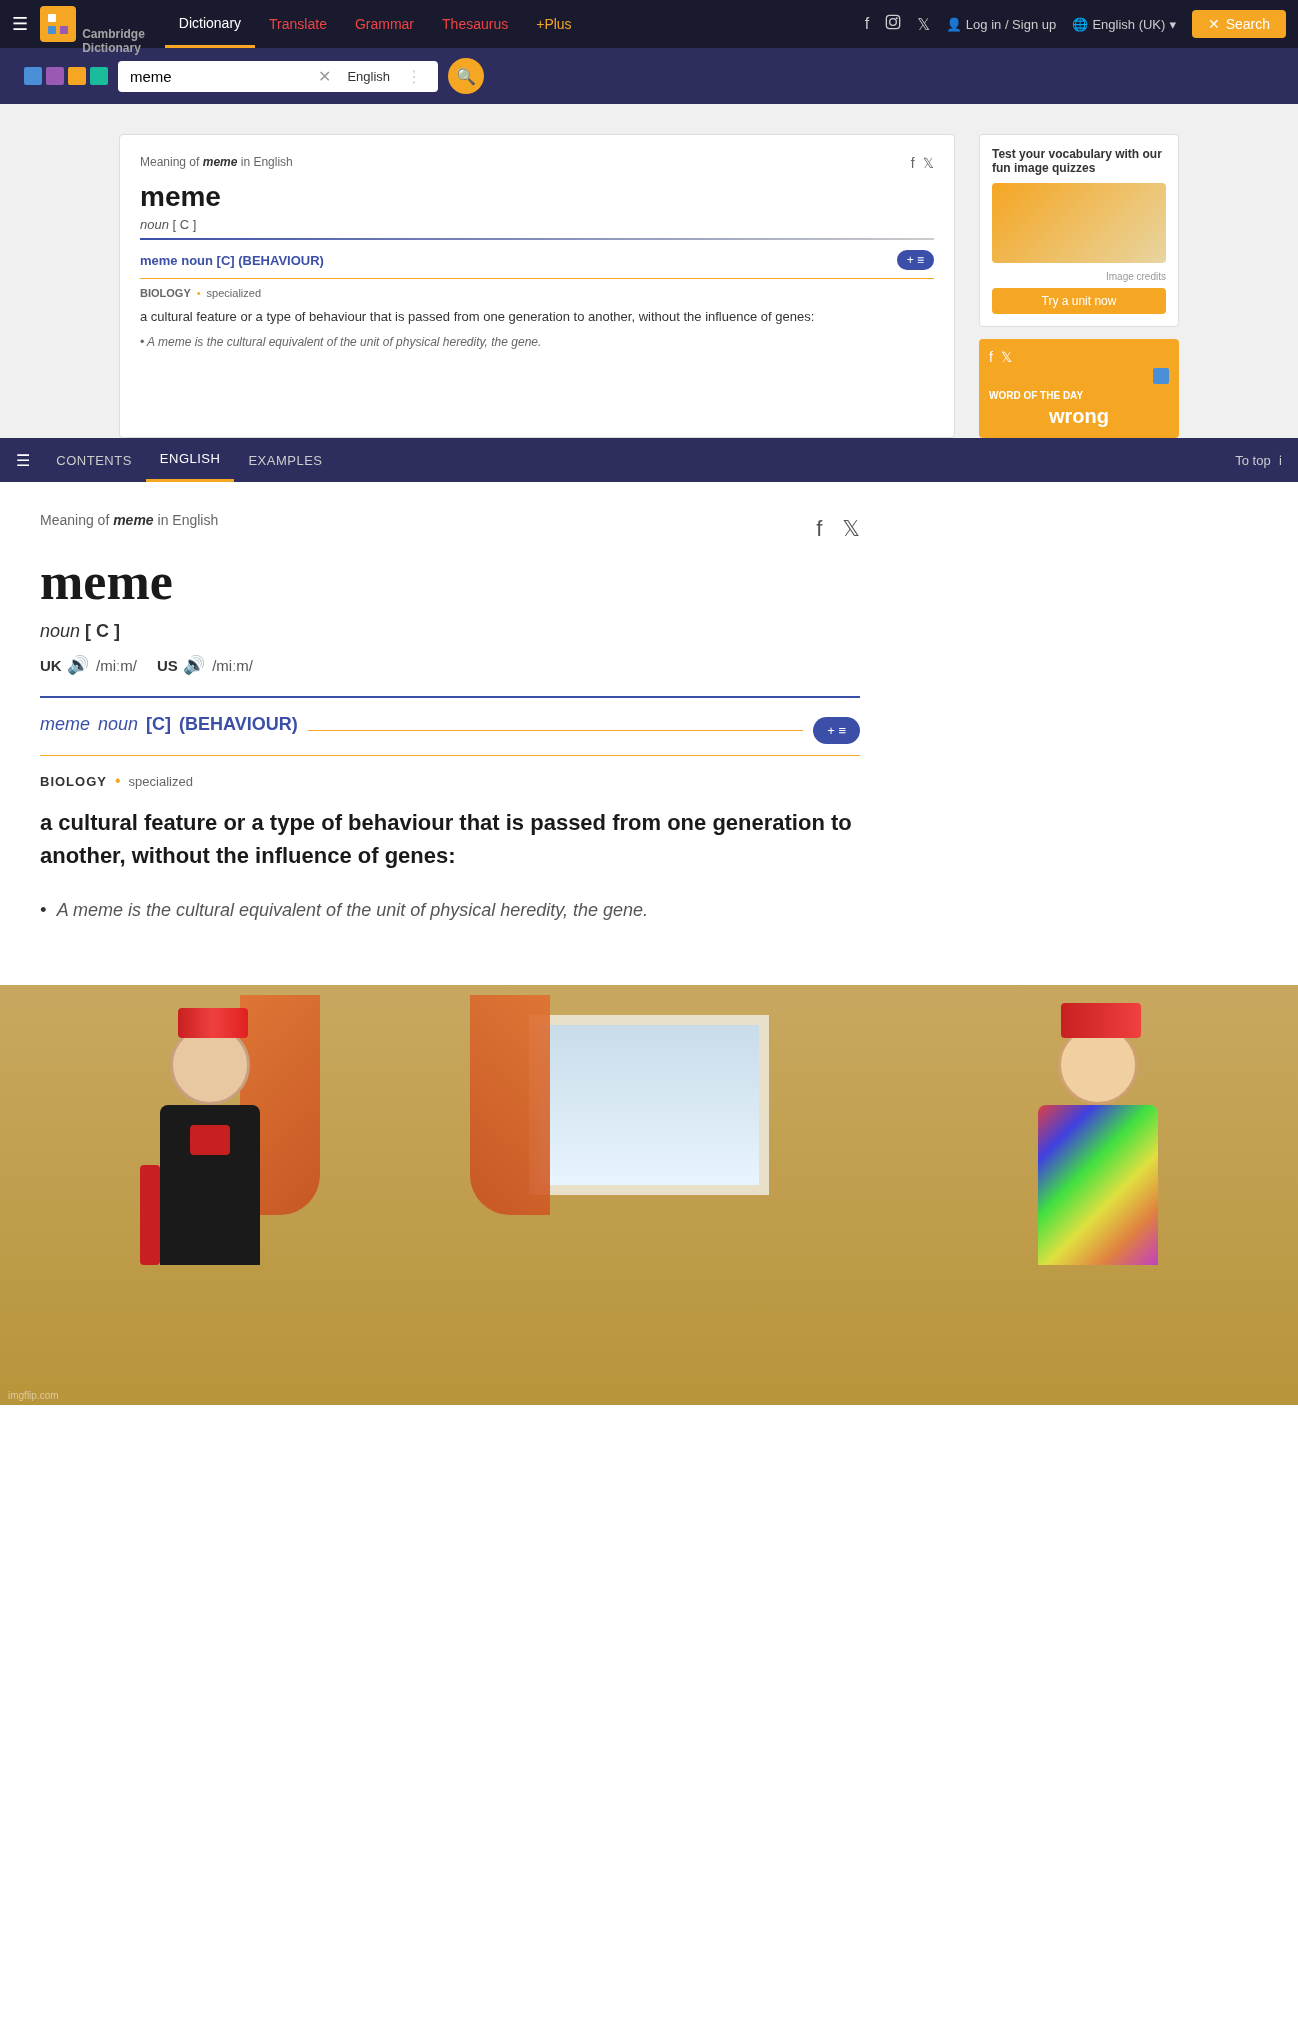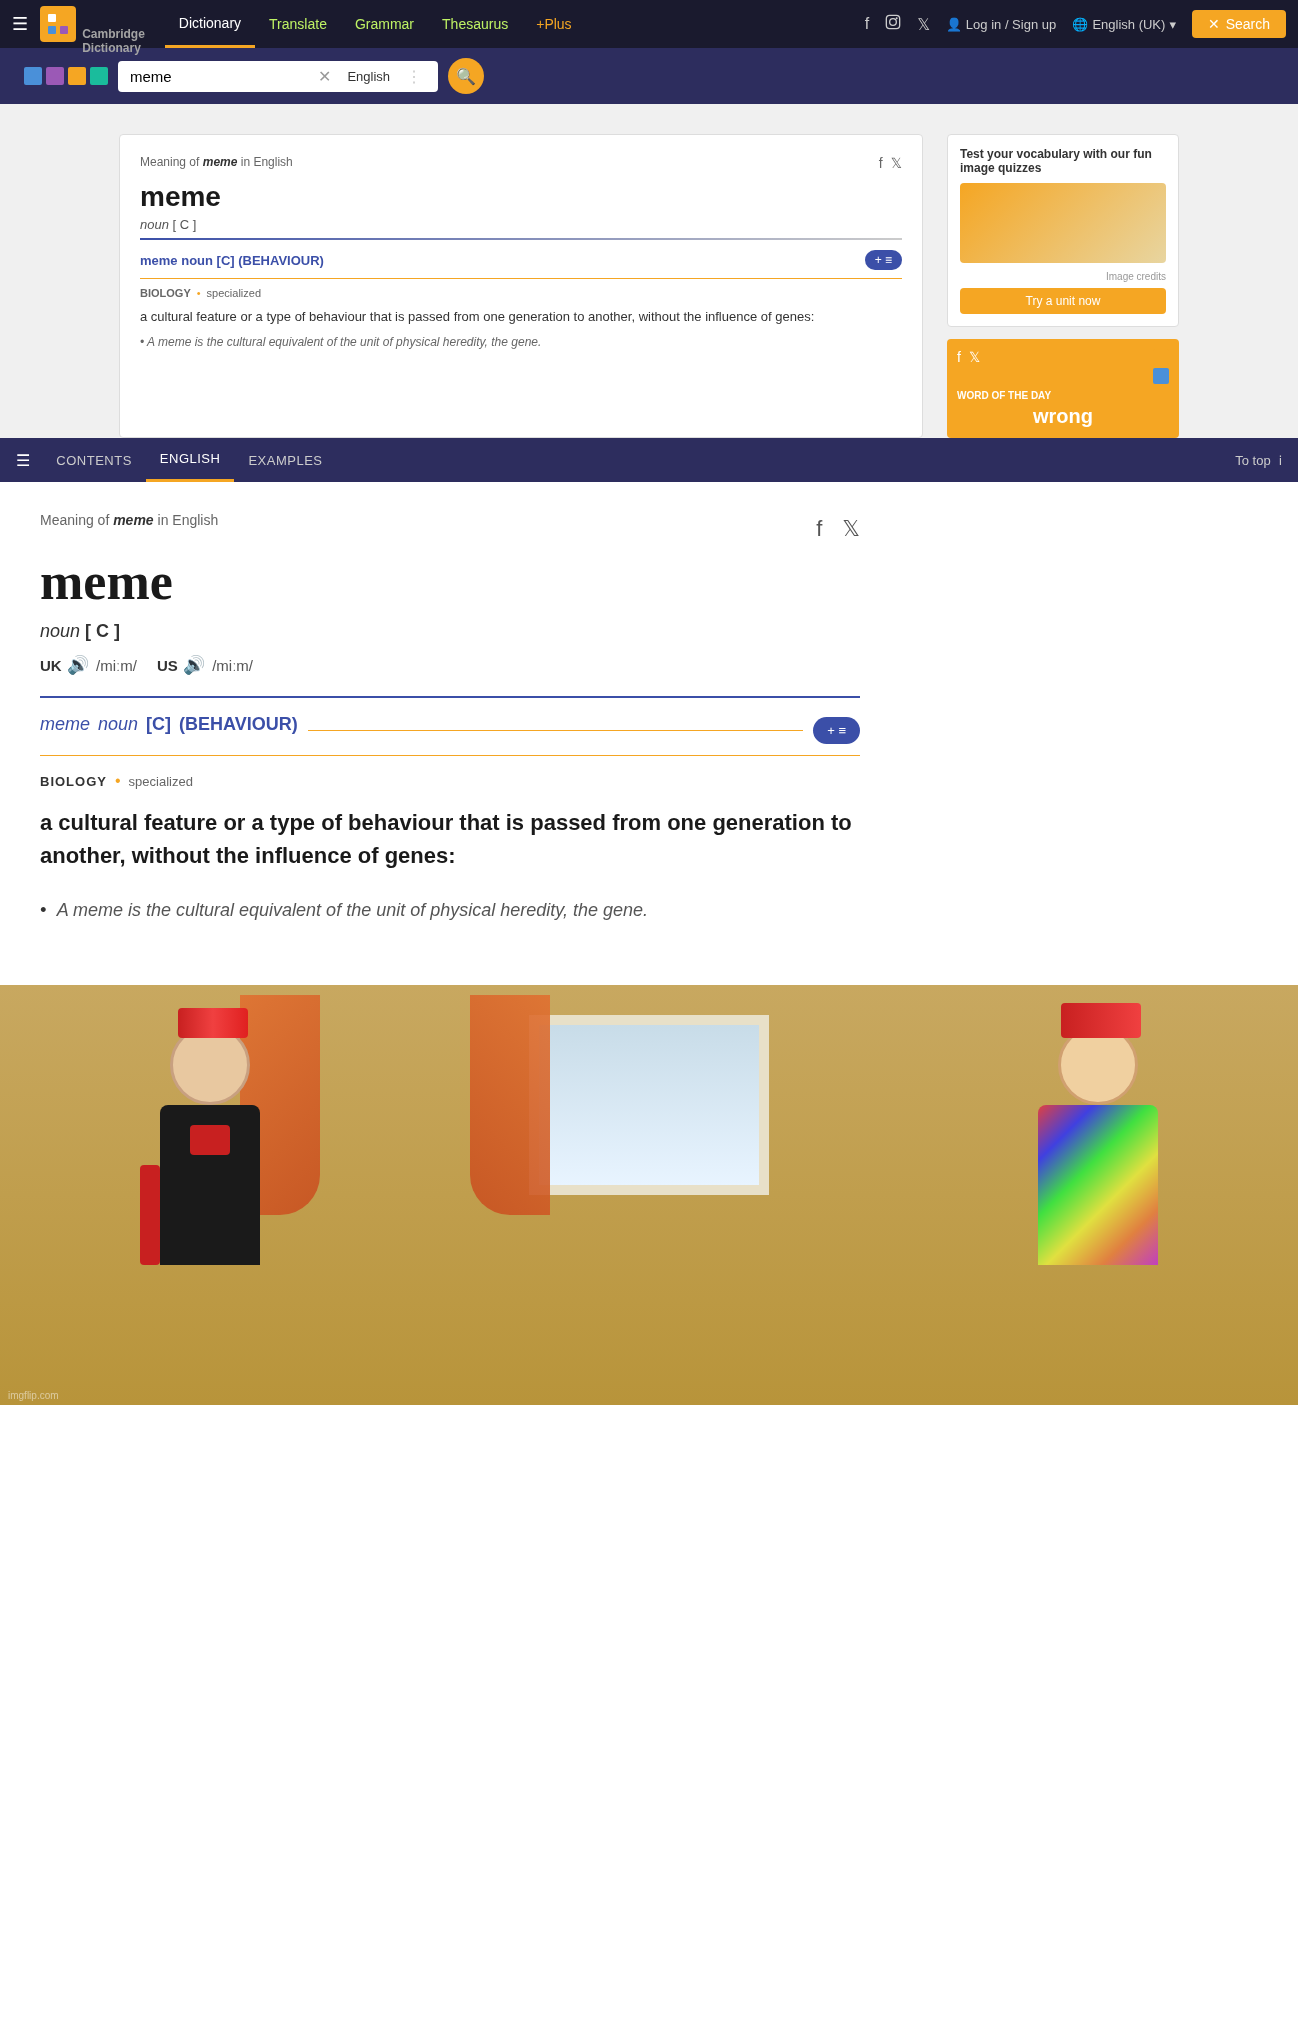--- a/index.html
+++ b/index.html
@@ -44,21 +44,21 @@
       line-height: 1.2;
       margin-top: 34px;
     }
     .logo-text span { display: block; font-weight: bold; }
     .nav-links {
       display: flex;
       align-items: center;
       gap: 0;
     }
     .nav-link {
-      color: #bef264;
+      color: #ef4444;
       text-decoration: none;
       padding: 0 14px;
       height: 48px;
       display: flex;
       align-items: center;
       font-size: 14px;
       cursor: pointer;
     }
     .nav-link.active {
       color: #fff;
@@ -185,21 +185,21 @@
     }
     .preview-main {
       flex: 1;
       background: #fff;
       border: 1px solid #ddd;
       border-radius: 4px;
       padding: 20px;
       min-height: 260px;
     }
     .preview-sidebar {
-      width: 232px;
+      width: 200px;
     }
     .meaning-of {
       font-size: 12px;
       color: #666;
       margin-bottom: 12px;
     }
     .meaning-of em { font-style: italic; font-weight: bold; color: #333; }
     .social-small {
       float: right;
       display: flex;

